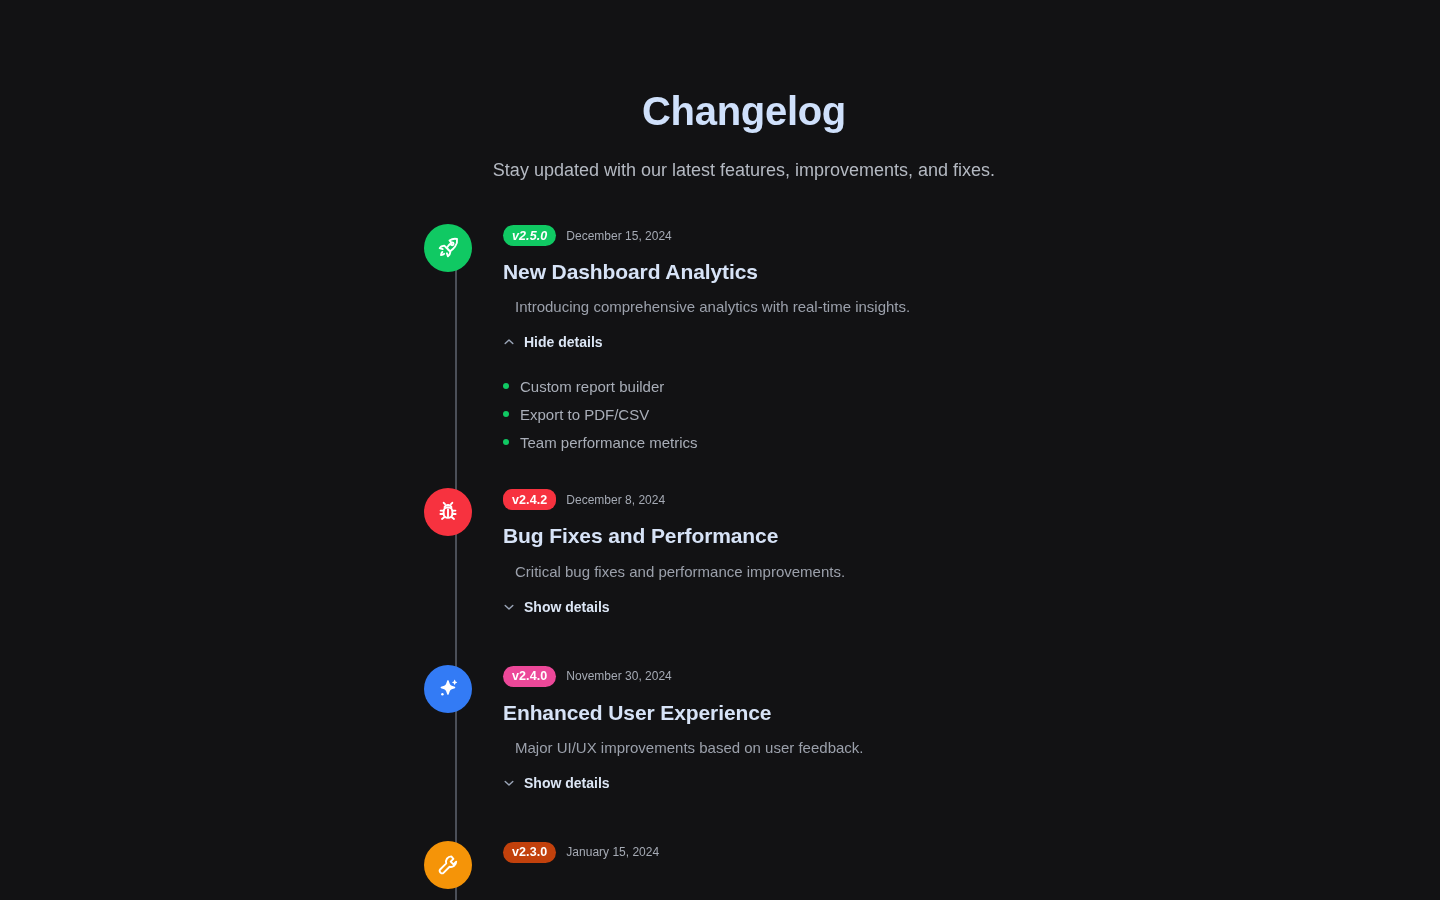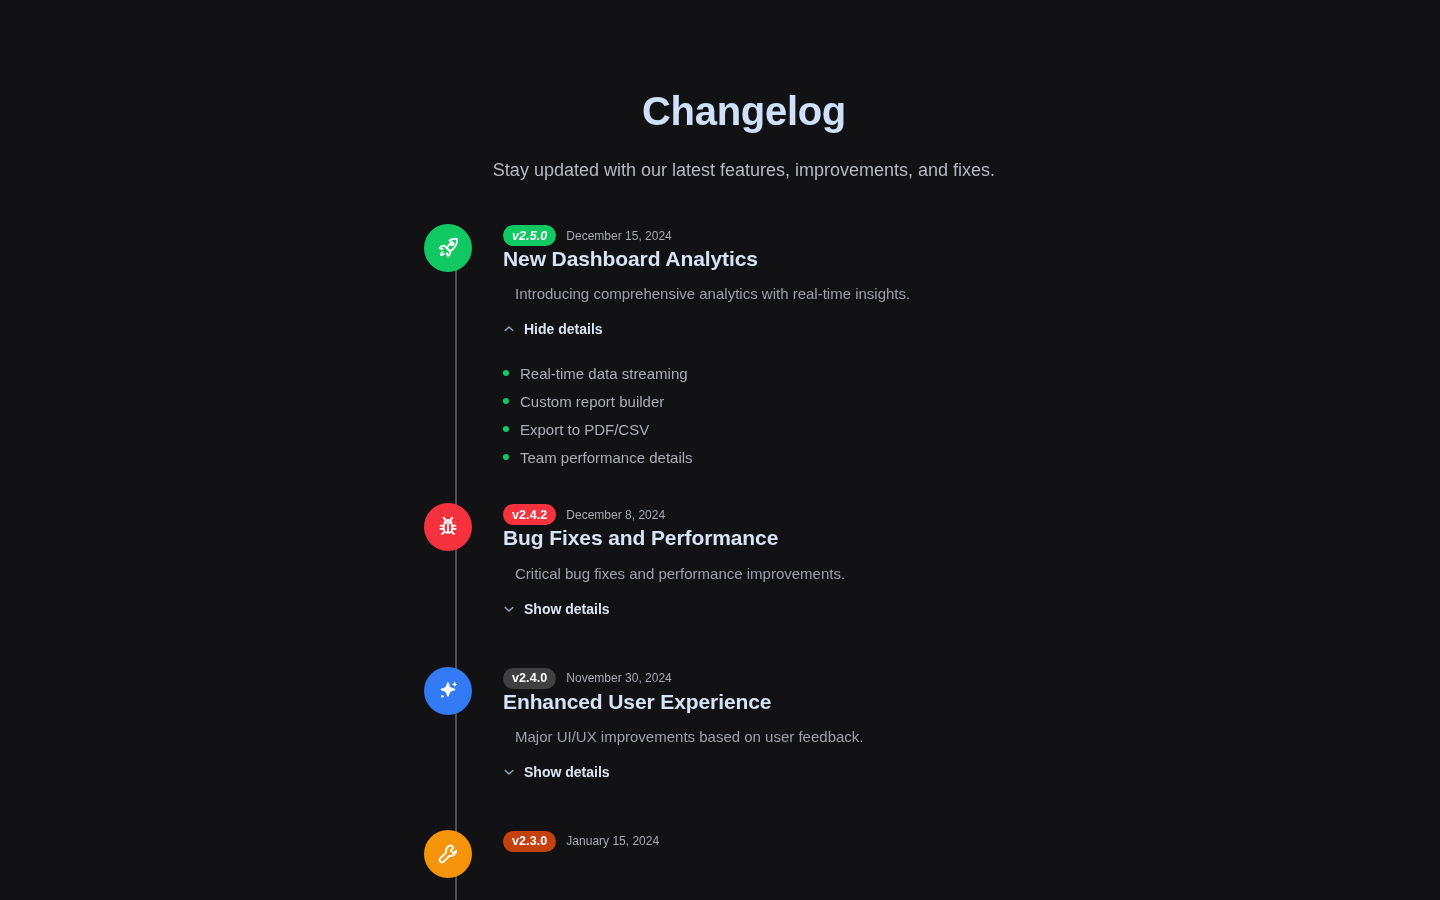--- a/index.html
+++ b/index.html
@@ -107,20 +107,21 @@
     line-height: 1;
   }
 
   .entry-date {
     font-size: 12px;
     color: #a5aab4;
     font-weight: 400;
   }
 
   .entry-title {
+    margin-top: 13px;
     font-size: 21px;
     font-weight: 700;
     color: #d7e3f7;
     letter-spacing: -0.1px;
     line-height: 1.2;
   }
 
   .entry-desc {
     margin-top: 12px;
     font-size: 15px;
@@ -205,51 +206,47 @@
           </div><h2 class="entry-title">New Dashboard Analytics</h2><p class="entry-desc">Introducing comprehensive analytics with real-time insights.</p><button class="toggle">
             <span class="chev">
               <svg width="12" height="12" viewBox="0 0 12 12">
                 <path d="M2.2 7.6 6 3.9l3.8 3.7" fill="none" stroke="currentColor" stroke-width="1.4" stroke-linecap="round" stroke-linejoin="round"></path>
               </svg>
             </span>
             <span>Hide details</span>
           </button><ul class="detail-list">
             <li>
               <span class="dot" style="background: rgb(16, 201, 99);"></span>
-              <span>Real-time data streaming</span>
-            </li>
-            <li>
-              <span class="dot" style="background: rgb(16, 201, 99);"></span>
               <span>Custom report builder</span>
             </li>
             <li>
               <span class="dot" style="background: rgb(16, 201, 99);"></span>
               <span>Export to PDF/CSV</span>
             </li>
             <li>
               <span class="dot" style="background: rgb(16, 201, 99);"></span>
-              <span>Team performance details</span>
+              <span>Team performance metrics</span>
             </li>
           </ul></div>
       </div>
       <div class="entry-spacer-lg"></div>
       <div class="entry">
         <div class="marker" style="background: rgb(247, 50, 63);">
           <span>
             <svg width="24" height="24" viewBox="0 0 24 24">
               <path fill="none" stroke="#ffffff" stroke-width="1.9" stroke-linecap="round" stroke-linejoin="round" d="M8.5 7.2A3.5 3.5 0 0 1 12 5a3.5 3.5 0 0 1 3.5 2.2"></path>
               <path fill="none" stroke="#ffffff" stroke-width="1.9" stroke-linecap="round" stroke-linejoin="round" d="M9 4.2 7.7 2.8M15 4.2l1.3-1.4"></path>
               <rect x="7.6" y="7.2" width="8.8" height="10.6" rx="4.4" fill="none" stroke="#ffffff" stroke-width="1.9" stroke-linecap="round" stroke-linejoin="round"></rect>
               <path fill="none" stroke="#ffffff" stroke-width="1.9" stroke-linecap="round" stroke-linejoin="round" d="M12 9.2v7.6"></path>
               <path fill="none" stroke="#ffffff" stroke-width="1.9" stroke-linecap="round" stroke-linejoin="round" d="M7.6 10.6H4.6M7.6 14H4.4M8.2 17.2 6 19M16.4 10.6h3M16.4 14h3.2M15.8 17.2 18 19"></path>
             </svg>
           </span>
         </div>
         <div class="entry-body"><div class="meta-row">
-            <span class="badge" style="background: rgb(247, 50, 63);">v2.4.2</span>
+            <span class="badge" style="background: rgb(247, 50, 63); border-radius: 9px;">v2.4.2</span>
             <span class="entry-date">December 8, 2024</span>
           </div><h2 class="entry-title">Bug Fixes and Performance</h2><p class="entry-desc">Critical bug fixes and performance improvements.</p><button class="toggle">
             <span class="chev">
               <svg width="12" height="12" viewBox="0 0 12 12">
                 <path d="M2.2 4.4 6 8.1l3.8-3.7" fill="none" stroke="currentColor" stroke-width="1.4" stroke-linecap="round" stroke-linejoin="round"></path>
               </svg>
             </span>
             <span>Show details</span>
           </button></div>
       </div>
@@ -258,21 +255,21 @@
         <div class="marker" style="background: rgb(51, 123, 245);">
           <span>
             <svg width="24" height="24" viewBox="0 0 24 24">
               <path fill="#ffffff" d="M11.3 3.6c.2-.6 1.1-.6 1.3 0l1.15 3.1a3.4 3.4 0 0 0 2 2l3.1 1.15c.6.2.6 1.1 0 1.3l-3.1 1.15a3.4 3.4 0 0 0-2 2l-1.15 3.1c-.2.6-1.1.6-1.3 0l-1.15-3.1a3.4 3.4 0 0 0-2-2l-3.1-1.15c-.6-.2-.6-1.1 0-1.3l3.1-1.15a3.4 3.4 0 0 0 2-2z"></path>
               <path fill="#ffffff" d="M18.3 3.1c.1-.35.6-.35.7 0l.35.95c.1.3.3.5.6.6l.95.35c.35.13.35.6 0 .72l-.95.35c-.3.1-.5.3-.6.6l-.35.95c-.12.35-.6.35-.72 0l-.35-.95a1.1 1.1 0 0 0-.6-.6l-.95-.35c-.35-.12-.35-.6 0-.72l.95-.35c.3-.1.5-.3.6-.6z"></path>
               <circle fill="#ffffff" cx="6.4" cy="17.3" r="1.25"></circle>
             </svg>
           </span>
         </div>
         <div class="entry-body"><div class="meta-row">
-            <span class="badge" style="background: #404040;">v2.4.0</span>
+            <span class="badge" style="background: #ec4899;">v2.4.0</span>
             <span class="entry-date">November 30, 2024</span>
           </div><h2 class="entry-title">Enhanced User Experience</h2><p class="entry-desc">Major UI/UX improvements based on user feedback.</p><button class="toggle">
             <span class="chev">
               <svg width="12" height="12" viewBox="0 0 12 12">
                 <path d="M2.2 4.4 6 8.1l3.8-3.7" fill="none" stroke="currentColor" stroke-width="1.4" stroke-linecap="round" stroke-linejoin="round"></path>
               </svg>
             </span>
             <span>Show details</span>
           </button></div>
       </div>

